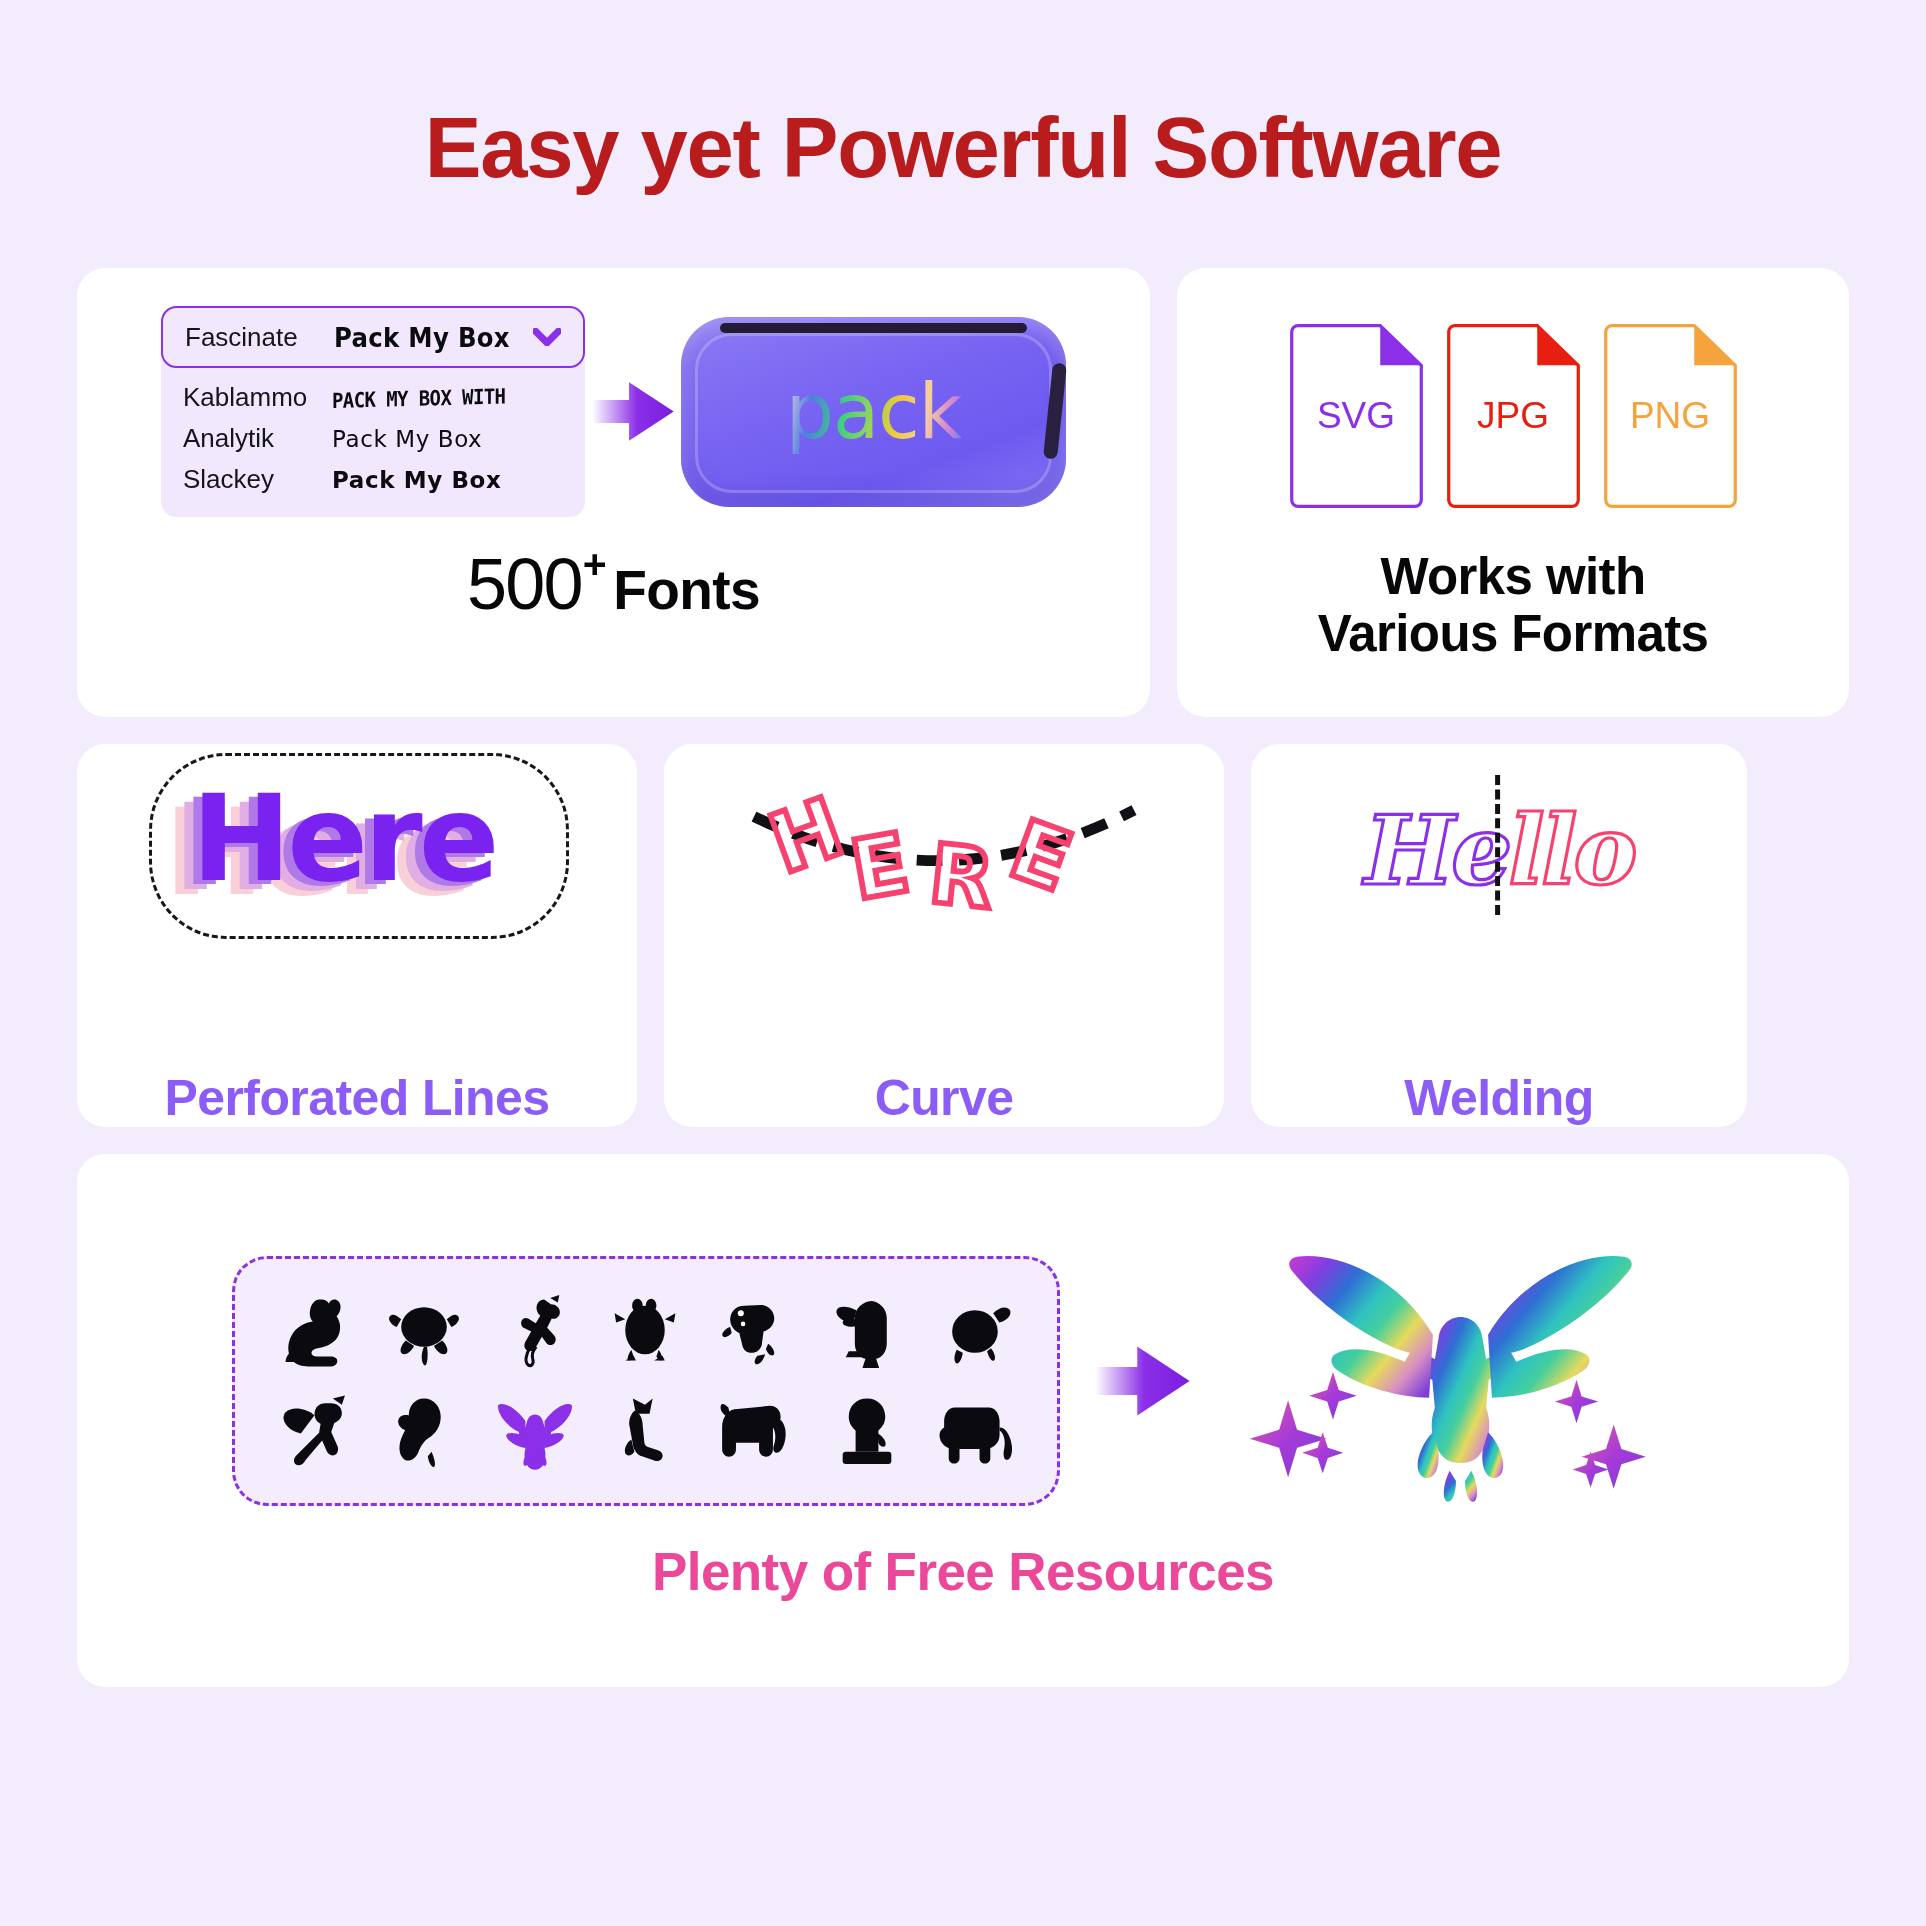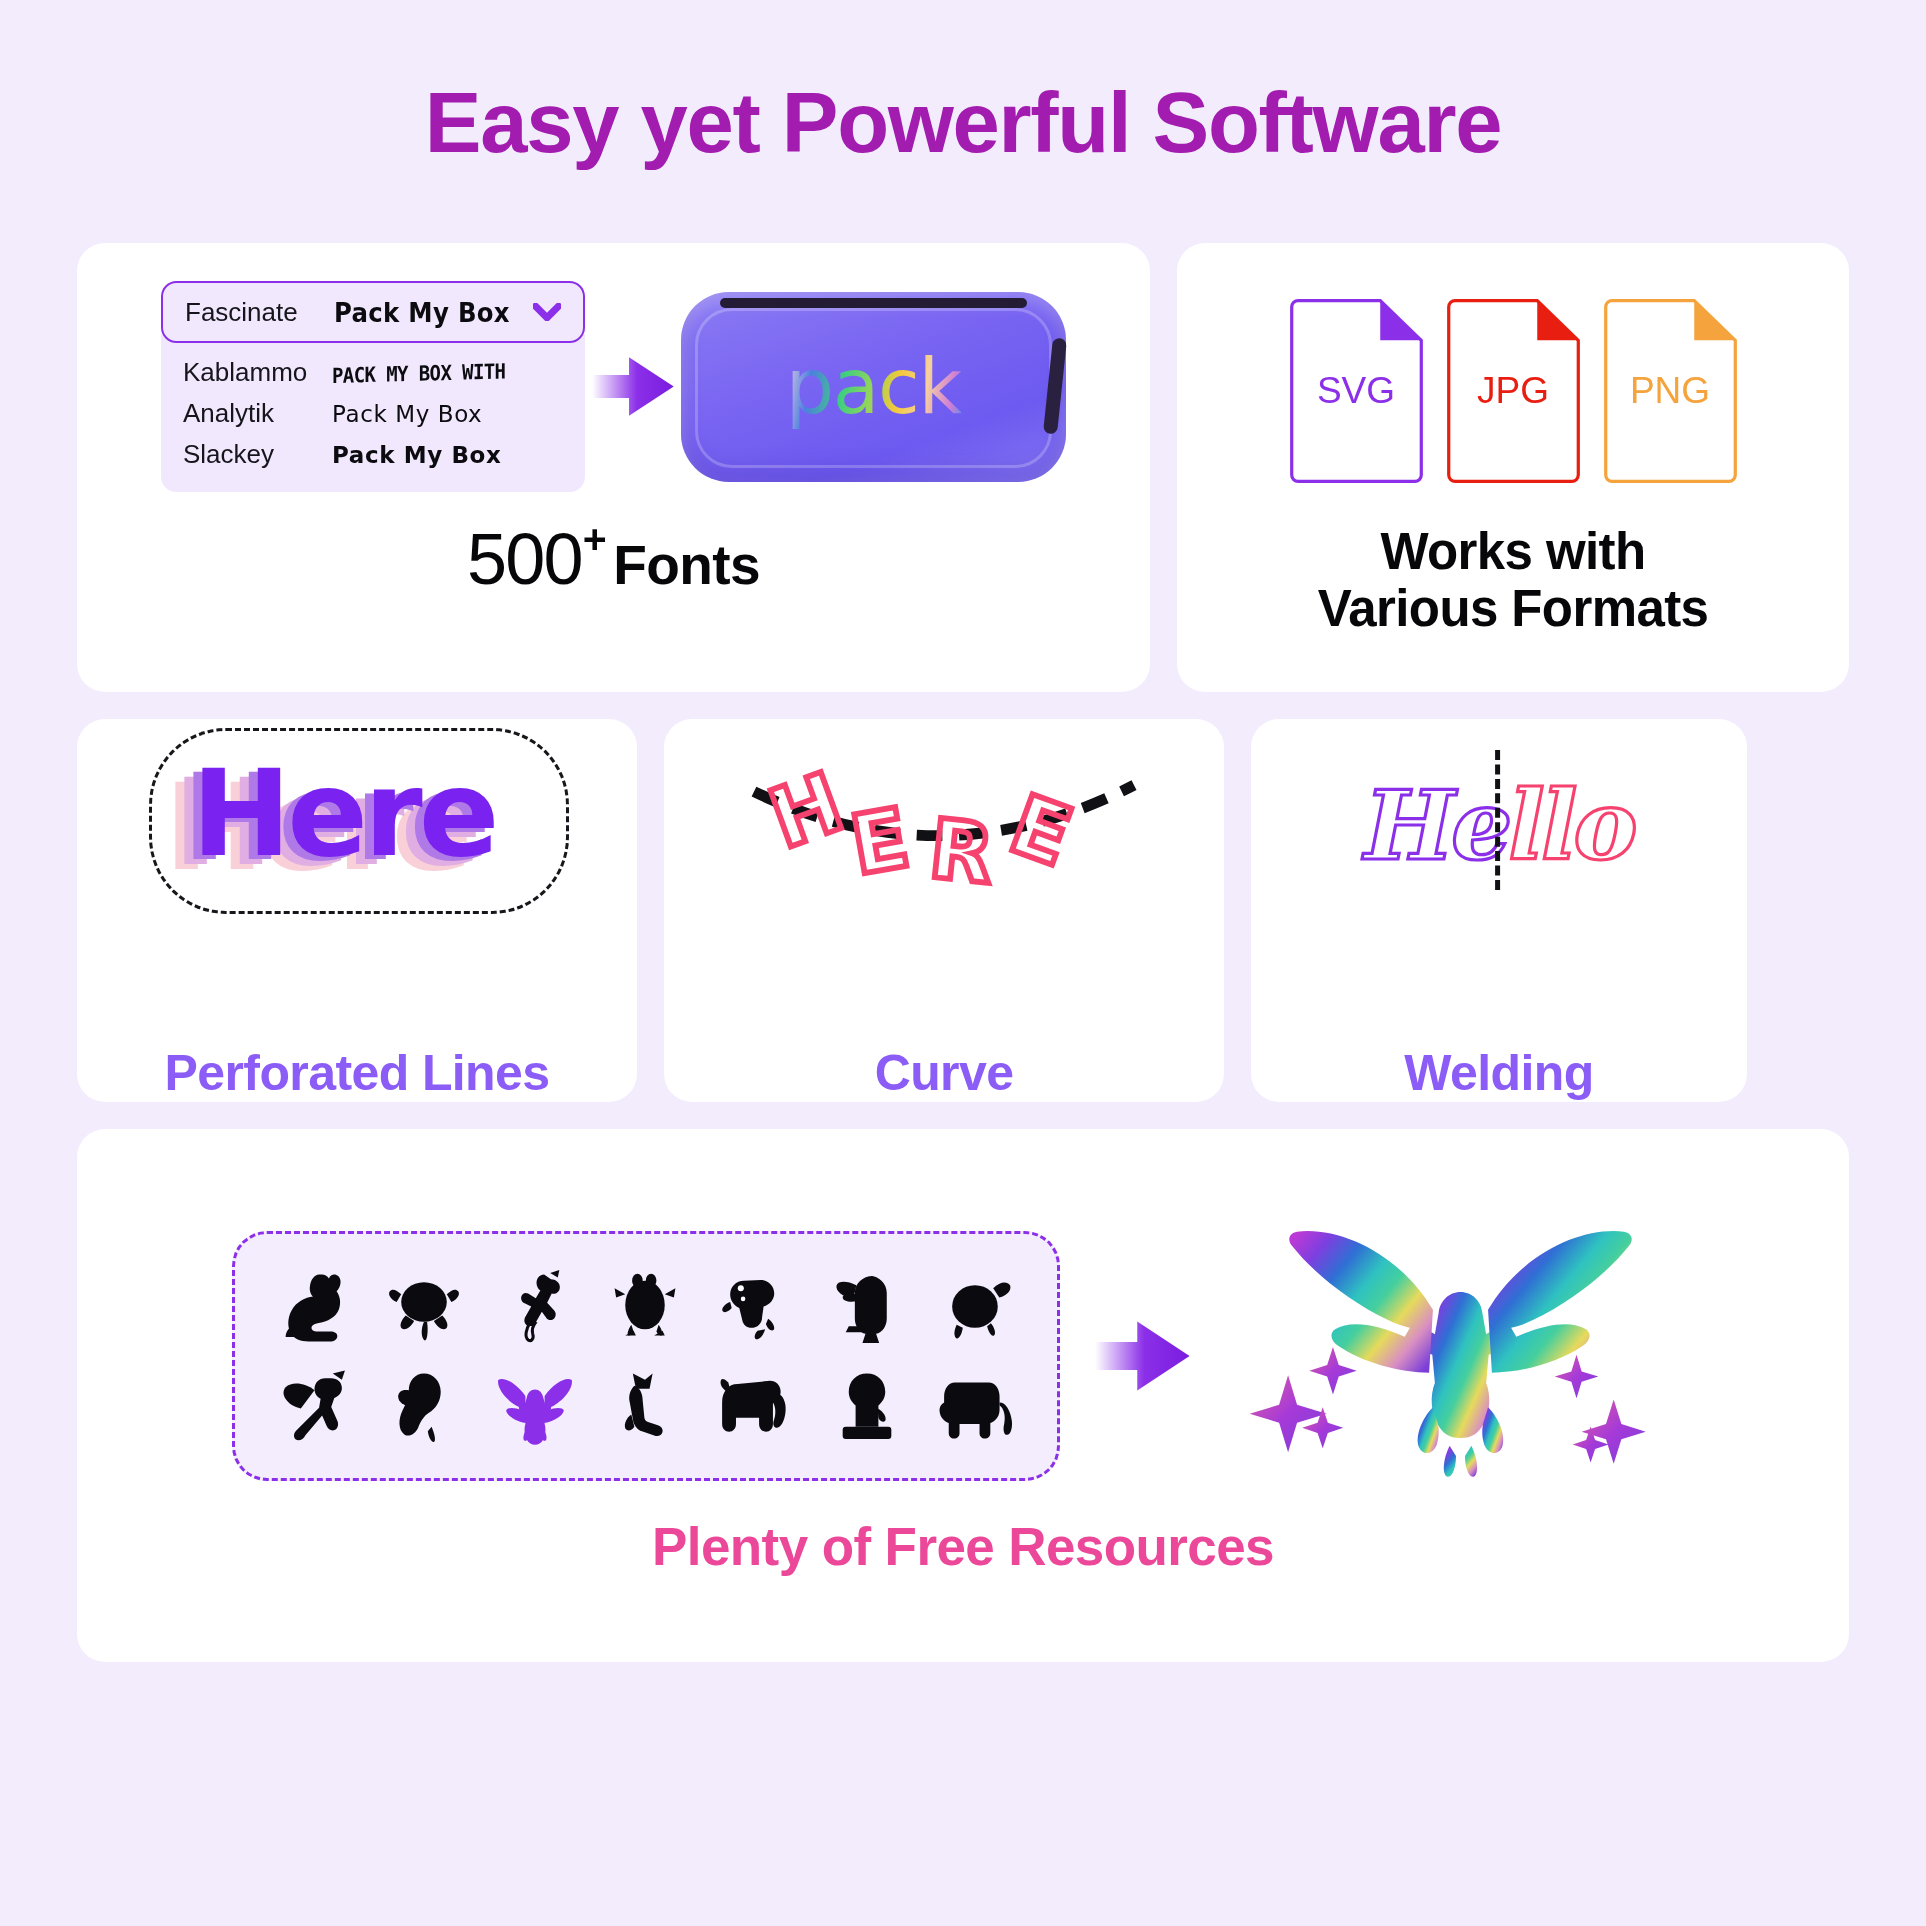--- a/index.html
+++ b/index.html
@@ -10,22 +10,22 @@
     overflow: hidden;
   }
   .page { position: relative; width: 1926px; height: 1926px; padding: 0; }
 
   
   .page-title {
     text-align: center;
     font-size: 85px;
     font-weight: 700;
     letter-spacing: -1.3px;
-    color: #a21caf;
-    padding-top: 80px;
+    color: #b91c1c;
+    padding-top: 105px;
     line-height: 1;
   }
 
   
   .grid { width: 1772px; margin: 0 auto; padding-top: 78px; }
   .row { display: flex; gap: 27px; margin-bottom: 27px; }
   .card {
     background: #ffffff;
     border-radius: 28px;
     position: relative;

